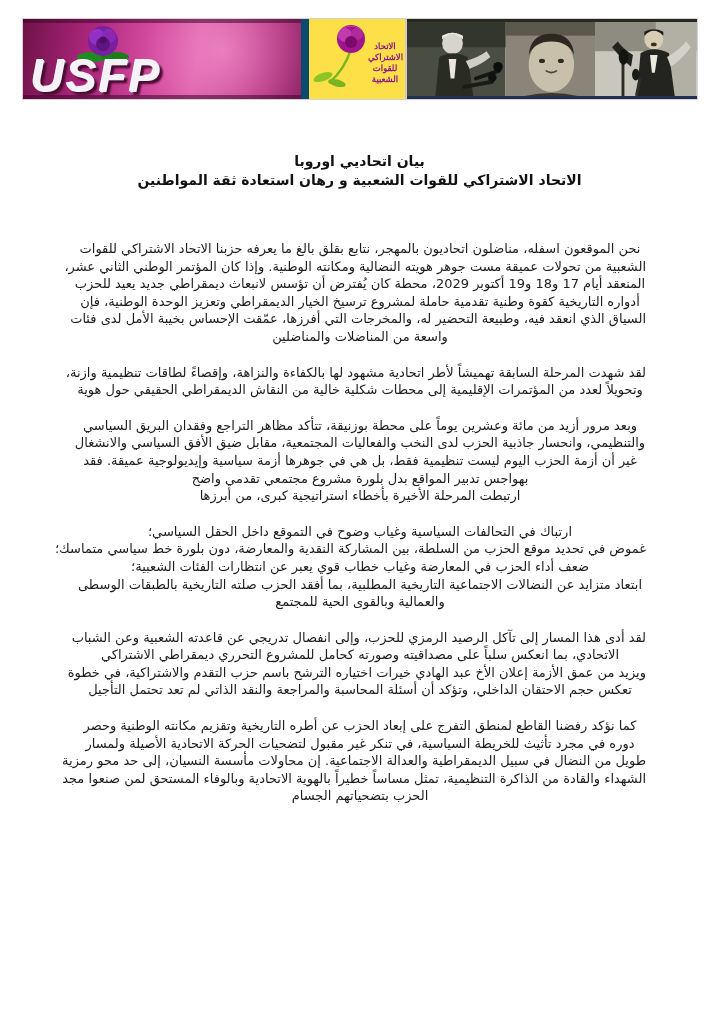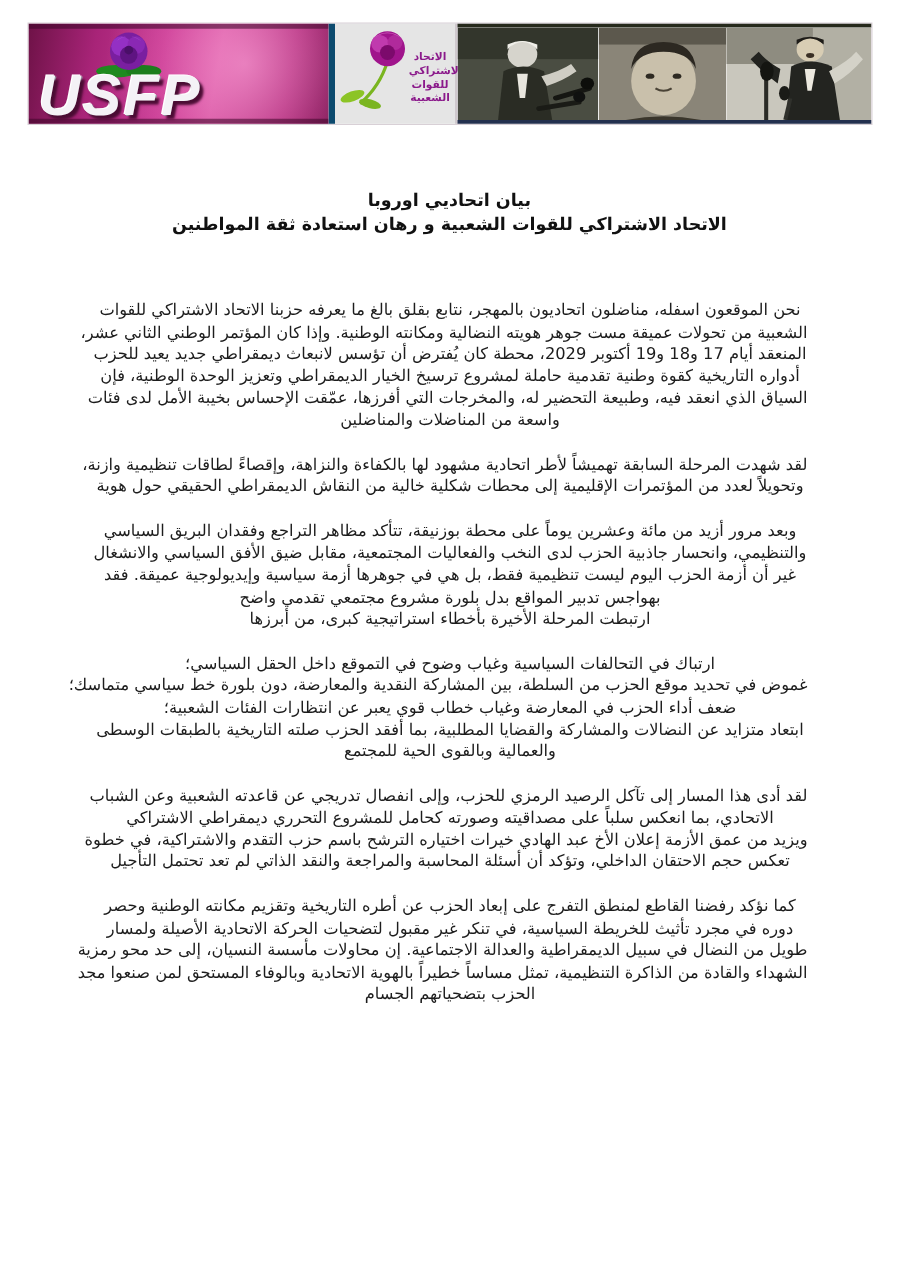--- a/index.html
+++ b/index.html
@@ -7,42 +7,42 @@
     width:719px;height:1024px;position:relative;background:#ffffff;
     font-family:"DejaVu Sans",sans-serif;color:#1c1c1c;overflow:hidden;
   }
   
   .banner{
     position:absolute;left:22px;top:18px;width:676px;height:82px;
     display:flex;flex-direction:row;border:1px solid #d8d0d6;box-sizing:border-box;
     background:#fff;
   }
   .banner-pink{
-    position:relative;width:240px;height:100%;flex:0 0 auto;overflow:hidden;
+    position:relative;width:278px;height:100%;flex:0 0 auto;overflow:hidden;
     background:
       radial-gradient(circle at 72% 40%, rgba(255,160,215,.65), rgba(255,120,195,.25) 38%, rgba(150,30,105,0) 62%),
       linear-gradient(100deg,#6e1247 0%,#a82478 22%,#c43a92 45%,#d054a0 62%,#a32472 85%,#751450 100%);
   }
   .banner-pink::after{ 
     content:"";position:absolute;left:0;right:0;top:0;height:4px;background:rgba(60,5,40,.55);
   }
   .banner-pink::before{
     content:"";position:absolute;left:0;right:0;bottom:0;height:4px;background:rgba(60,5,40,.55);
   }
   .usfp-rose{position:absolute;left:48px;top:2px;width:78px;height:44px;}
   .usfp-text{
     position:absolute;left:8px;top:30px;width:260px;
     font-family:"Liberation Sans",sans-serif;font-weight:bold;font-style:italic;
     font-size:46px;letter-spacing:2px;color:#f4f2f6;
     text-shadow:3px 3px 2px #4a0c33,-1px -1px 0 #ffffff,1px 1px 0 #9a9aa6;
   }
   .banner-emblem{
-    position:relative;width:96px;height:100%;flex:0 0 auto;background:#e5e5e5;
+    position:relative;width:96px;height:100%;flex:0 0 auto;background:#fde047;
     display:flex;align-items:center;justify-content:flex-start;
-    border-left:5px solid #0c4a6e;border-right:2px solid #cfc8cd;
+    border-left:8px solid #0c4a6e;border-right:2px solid #cfc8cd;font-family:Liberation Serif, serif;
   }
   .emblem-rose{position:absolute;left:2px;top:2px;width:62px;height:76px;}
   .emblem-text{
     position:absolute;right:3px;top:22px;width:34px;text-align:center;
     color:#8b1a8b;font-weight:bold;font-size:8.5px;line-height:11px;
   }
   .banner-photos{
     position:relative;flex:1 1 auto;display:flex;height:100%;
     border-top:3px solid #262a1c;border-bottom:3px solid #23304f;box-sizing:border-box;
   }
@@ -174,21 +174,21 @@
       <div class="doc-line">وبعد مرور أزيد من مائة وعشرين يوماً على محطة بوزنيقة، تتأكد مظاهر التراجع وفقدان البريق السياسي</div>
       <div class="doc-line">والتنظيمي، وانحسار جاذبية الحزب لدى النخب والفعاليات المجتمعية، مقابل ضيق الأفق السياسي والانشغال</div>
       <div class="doc-line">غير أن أزمة الحزب اليوم ليست تنظيمية فقط، بل هي في جوهرها أزمة سياسية وإيديولوجية عميقة. فقد</div>
       <div class="doc-line">بهواجس تدبير المواقع بدل بلورة مشروع مجتمعي تقدمي واضح</div>
       <div class="doc-line">ارتبطت المرحلة الأخيرة بأخطاء استراتيجية كبرى، من أبرزها</div>
     </div>
   <div class="doc-block">
       <div class="doc-line">ارتباك في التحالفات السياسية وغياب وضوح في التموقع داخل الحقل السياسي؛</div>
       <div class="doc-line">غموض في تحديد موقع الحزب من السلطة، بين المشاركة النقدية والمعارضة، دون بلورة خط سياسي متماسك؛</div>
       <div class="doc-line">ضعف أداء الحزب في المعارضة وغياب خطاب قوي يعبر عن انتظارات الفئات الشعبية؛</div>
-      <div class="doc-line">ابتعاد متزايد عن النضالات والمشاركة والقضايا المطلبية، بما أفقد الحزب صلته التاريخية بالطبقات الوسطى</div>
+      <div class="doc-line">ابتعاد متزايد عن النضالات الاجتماعية التاريخية المطلبية، بما أفقد الحزب صلته التاريخية بالطبقات الوسطى</div>
       <div class="doc-line">والعمالية وبالقوى الحية للمجتمع</div>
     </div>
   <div class="doc-block">
       <div class="doc-line">لقد أدى هذا المسار إلى تآكل الرصيد الرمزي للحزب، وإلى انفصال تدريجي عن قاعدته الشعبية وعن الشباب</div>
       <div class="doc-line">الاتحادي، بما انعكس سلباً على مصداقيته وصورته كحامل للمشروع التحرري ديمقراطي الاشتراكي</div>
       <div class="doc-line">ويزيد من عمق الأزمة إعلان الأخ عبد الهادي خيرات اختياره الترشح باسم حزب التقدم والاشتراكية، في خطوة</div>
       <div class="doc-line">تعكس حجم الاحتقان الداخلي، وتؤكد أن أسئلة المحاسبة والمراجعة والنقد الذاتي لم تعد تحتمل التأجيل</div>
     </div>
   <div class="doc-block">
       <div class="doc-line">كما نؤكد رفضنا القاطع لمنطق التفرج على إبعاد الحزب عن أطره التاريخية وتقزيم مكانته الوطنية وحصر</div>

